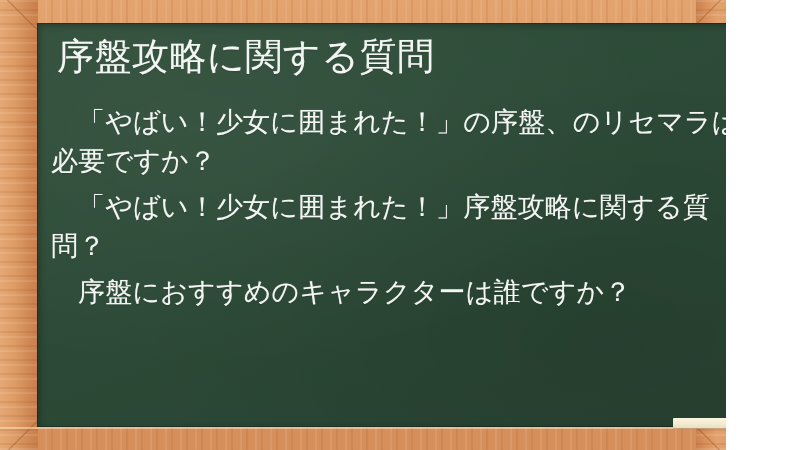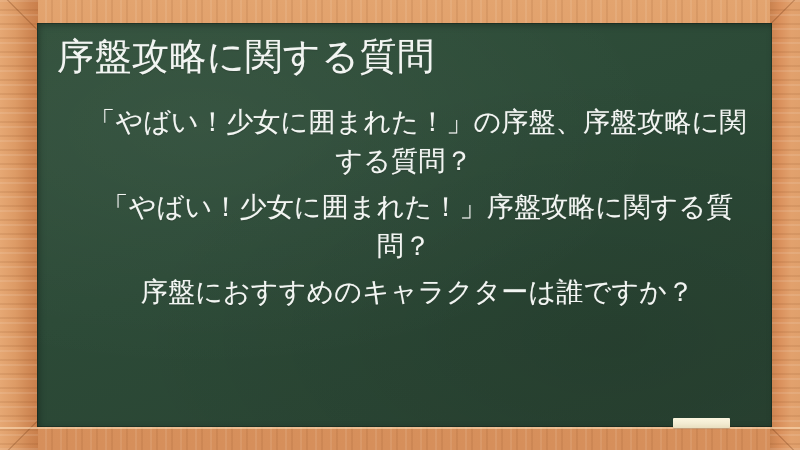--- a/index.html
+++ b/index.html
@@ -11,26 +11,25 @@
   body {
     width: 800px;
     height: 450px;
     overflow: hidden;
     font-family: "Liberation Sans", "DejaVu Sans", sans-serif;
   }
 
   
   #slide {
     position: relative;
-    width: 800px;
+    width: 726px;
     height: 450px;
     box-sizing: border-box;
     background-color: #0f172a;
     overflow: hidden;
-    text-align: center;
   }
 
   
   .wood-base {
     position: absolute;
     inset: 0;
     background-color: #d9925d;
     background-image:
       repeating-linear-gradient(
         90deg,
@@ -215,21 +214,21 @@
       <i></i>
     </div>
 
   <div class="rail-highlight"></div>
 
   <div id="board">
 
     <div id="board-title" class="chalk">序盤攻略に関する質問</div>
 
     <ul id="question-list">
-      <li class="chalk">「やばい！少女に囲まれた！」の序盤、序盤攻略に関する質問？</li>
+      <li class="chalk">「やばい！少女に囲まれた！」の序盤、のリセマラは必要ですか？</li>
       <li class="chalk">「やばい！少女に囲まれた！」序盤攻略に関する質問？</li>
       <li class="chalk">序盤におすすめのキャラクターは誰ですか？</li>
     </ul>
 
   </div>
 
   <div id="eraser"></div>
 
 </div>
 

